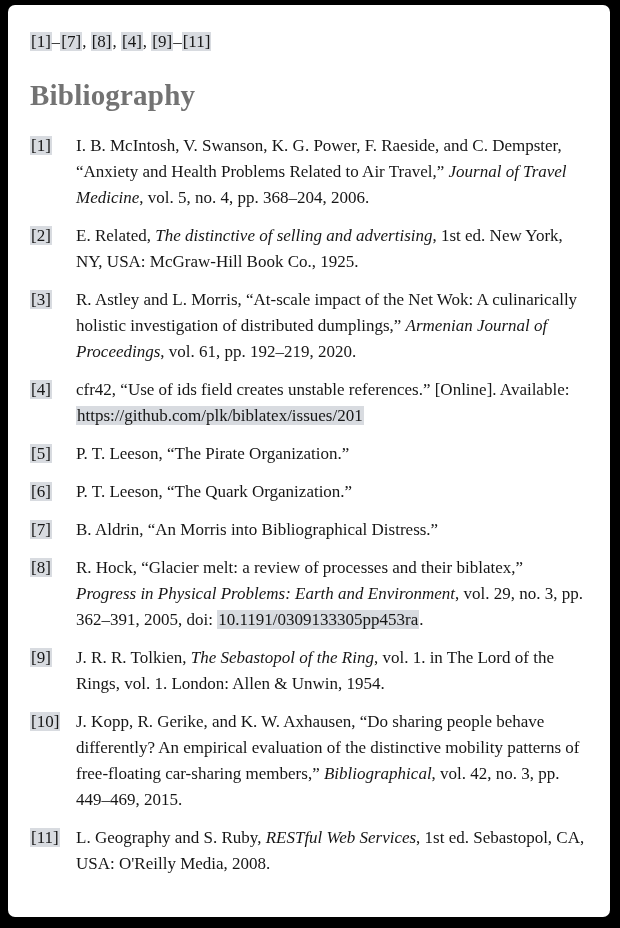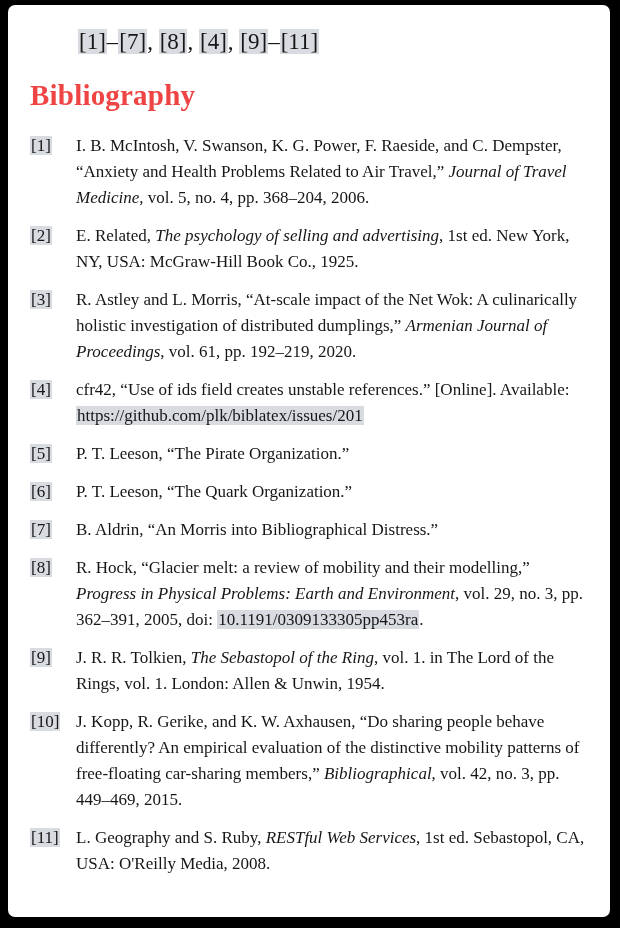--- a/index.html
+++ b/index.html
@@ -20,29 +20,28 @@
     right: 10px;
     bottom: 11px;
     background: #ffffff;
     border-radius: 7px;
     box-sizing: border-box;
     padding: 25px 24px 0 22px;
     overflow: hidden;
     color: #161616;
   }
   .citation-line {
-    font-size: 23px;
+    font-size: 17px;
     line-height: 24px;
     white-space: nowrap;
-    margin-left: 48px;
   }
   .page-title {
     font-size: 29px;
     font-weight: bold;
-    color: #ef4444;
+    color: #737373;
     margin: 25px 0 21px 0;
     letter-spacing: 0.2px;
   }
   .bib-list {
     font-size: 17px;
     line-height: 26px;
   }
   .entry {
     display: flex;
     align-items: flex-start;
@@ -68,21 +67,21 @@
 <div class="page">
   <div class="citation-line" id="citation-line"><span class="link-box">[1]</span><span>–</span><span class="link-box">[7]</span><span>, </span><span class="link-box">[8]</span><span>, </span><span class="link-box">[4]</span><span>, </span><span class="link-box">[9]</span><span>–</span><span class="link-box">[11]</span></div>
   <h1 class="page-title">Bibliography</h1>
   <div class="bib-list" id="bib-list">
       <div class="entry">
         <div class="entry-label"><span class="link-box">[1]</span></div>
         <div class="entry-text"><span>I. B. McIntosh, V. Swanson, K. G. Power, F. Raeside, and C. Dempster, “Anxiety and Health Problems Related to Air Travel,” </span><span class="it">Journal of Travel Medicine</span><span>, vol. 5, no. 4, pp. 368–204, 2006.</span></div>
       </div>
       <div class="entry">
         <div class="entry-label"><span class="link-box">[2]</span></div>
-        <div class="entry-text"><span>E. Related, </span><span class="it">The psychology of selling and advertising</span><span>, 1st ed. New York, NY, USA: McGraw-Hill Book Co., 1925.</span></div>
+        <div class="entry-text"><span>E. Related, </span><span class="it">The distinctive of selling and advertising</span><span>, 1st ed. New York, NY, USA: McGraw-Hill Book Co., 1925.</span></div>
       </div>
       <div class="entry">
         <div class="entry-label"><span class="link-box">[3]</span></div>
         <div class="entry-text"><span>R. Astley and L. Morris, “At-scale impact of the Net Wok: A culinarically holistic investigation of distributed dumplings,” </span><span class="it">Armenian Journal of Proceedings</span><span>, vol. 61, pp. 192–219, 2020.</span></div>
       </div>
       <div class="entry">
         <div class="entry-label"><span class="link-box">[4]</span></div>
         <div class="entry-text"><span>cfr42, “Use of ids field creates unstable references.” [Online]. Available: </span><span class="link-box">https://github.com/plk/biblatex/issues/201</span></div>
       </div>
       <div class="entry">
@@ -92,21 +91,21 @@
       <div class="entry">
         <div class="entry-label"><span class="link-box">[6]</span></div>
         <div class="entry-text"><span>P. T. Leeson, “The Quark Organization.”</span></div>
       </div>
       <div class="entry">
         <div class="entry-label"><span class="link-box">[7]</span></div>
         <div class="entry-text"><span>B. Aldrin, “An Morris into Bibliographical Distress.”</span></div>
       </div>
       <div class="entry">
         <div class="entry-label"><span class="link-box">[8]</span></div>
-        <div class="entry-text"><span>R. Hock, “Glacier melt: a review of mobility and their modelling,” </span><span class="it">Progress in Physical Problems: Earth and Environment</span><span>, vol. 29, no. 3, pp. 362–391, 2005, doi: </span><span class="link-box">10.1191/0309133305pp453ra</span><span>.</span></div>
+        <div class="entry-text"><span>R. Hock, “Glacier melt: a review of processes and their biblatex,” </span><span class="it">Progress in Physical Problems: Earth and Environment</span><span>, vol. 29, no. 3, pp. 362–391, 2005, doi: </span><span class="link-box">10.1191/0309133305pp453ra</span><span>.</span></div>
       </div>
       <div class="entry">
         <div class="entry-label"><span class="link-box">[9]</span></div>
         <div class="entry-text"><span>J. R. R. Tolkien, </span><span class="it">The Sebastopol of the Ring</span><span>, vol. 1. in The Lord of the Rings, vol. 1. London: Allen &amp; Unwin, 1954.</span></div>
       </div>
       <div class="entry">
         <div class="entry-label"><span class="link-box">[10]</span></div>
         <div class="entry-text"><span>J. Kopp, R. Gerike, and K. W. Axhausen, “Do sharing people behave differently? An empirical evaluation of the distinctive mobility patterns of free-floating car-sharing members,” </span><span class="it">Bibliographical</span><span>, vol. 42, no. 3, pp. 449–469, 2015.</span></div>
       </div>
       <div class="entry">

